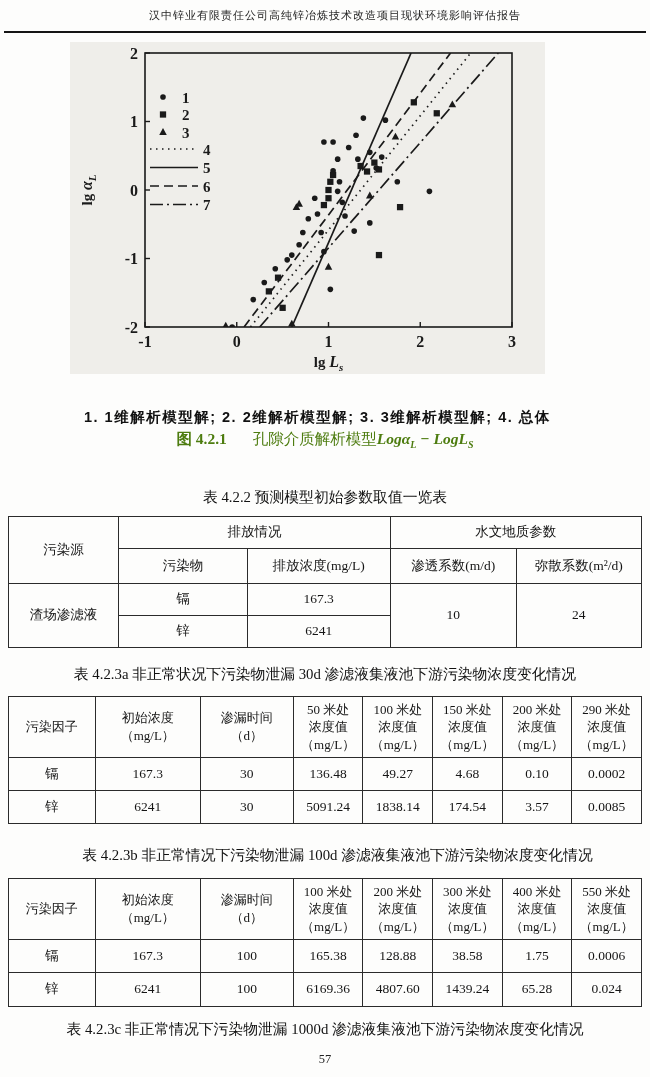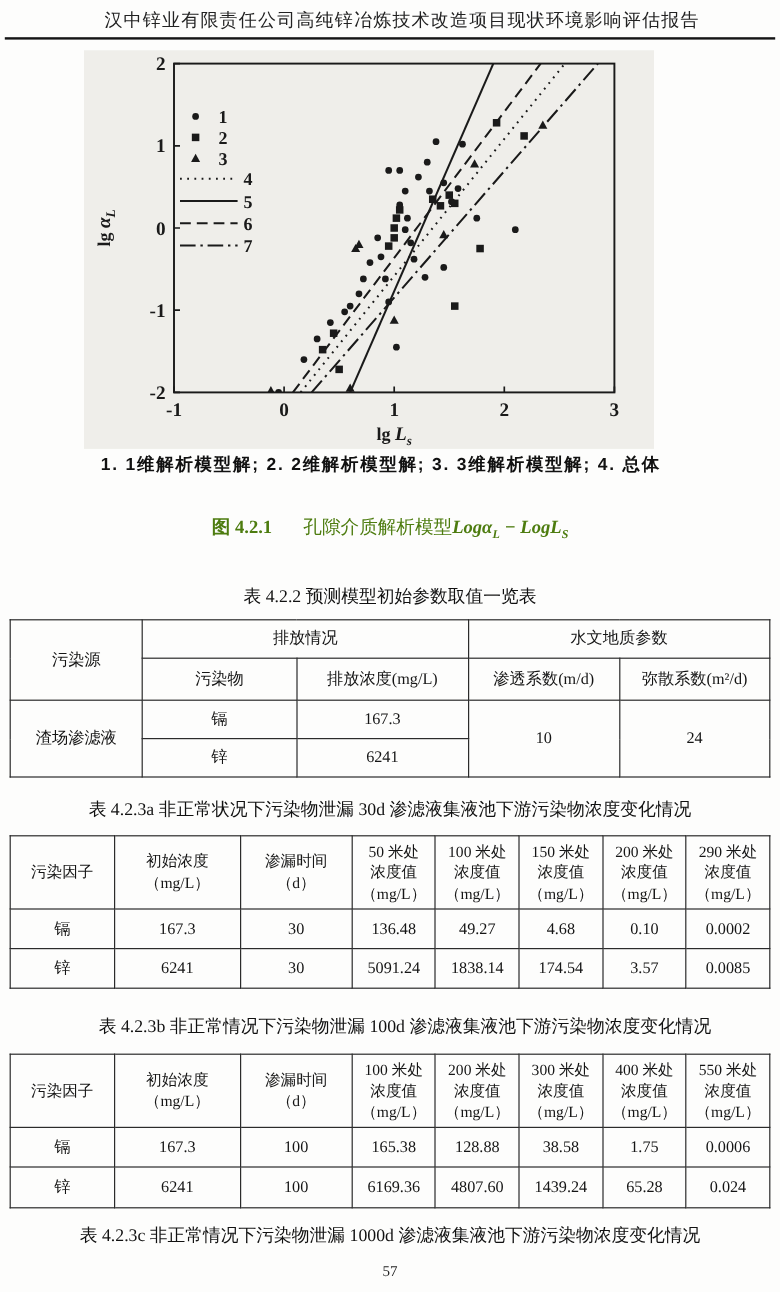--- a/index.html
+++ b/index.html
@@ -3,34 +3,34 @@
 <meta charset="utf-8">
 <style>
   html,body { margin:0; padding:0; background:#e8e8e8; }
   .page {
     position:relative; width:650px; height:1077px; margin:0 auto;
     background:#fdfdfc; color:#1a1a1a; overflow:hidden;
     font-family:"Liberation Serif", serif;
   }
   .doc-header {
     position:absolute; top:8px; left:0; right:0; text-align:center;
-    font-size:15px; letter-spacing:1px; color:#222;margin-left:20px;
+    font-size:11px; letter-spacing:1px; color:#222;margin-left:20px;
   }
   .header-rule {
     position:absolute; top:31px; left:4px; right:4px;
     border-top:2px solid #151515;
   }
   .figure-wrap {
     position:absolute; left:70px; top:42px; width:475px; height:332px;
     background:#efeeea;
   }
   .fig-caption {
     position:absolute; left:84px; width:480px;
     font-family:"Liberation Sans", sans-serif; font-weight:bold;
-    font-size:14.5px; letter-spacing:1.5px; color:#111;
+    font-size:14.5px; letter-spacing:1.5px; color:#111;margin-top:30px;
   }
   .fig-caption.l1 { top:378px; }
   .fig-caption.l2 { top:400px; }
   .fig-title {
     position:absolute; top:429px; left:0; right:0; text-align:center;
     font-size:15.5px; color:#4d7c0f;
   }
   .fig-title .gap { display:inline-block; width:26px; }
   .math { font-style:italic; font-weight:600; font-family:"Liberation Serif", serif; }
   .math sub { font-size:10px; }

